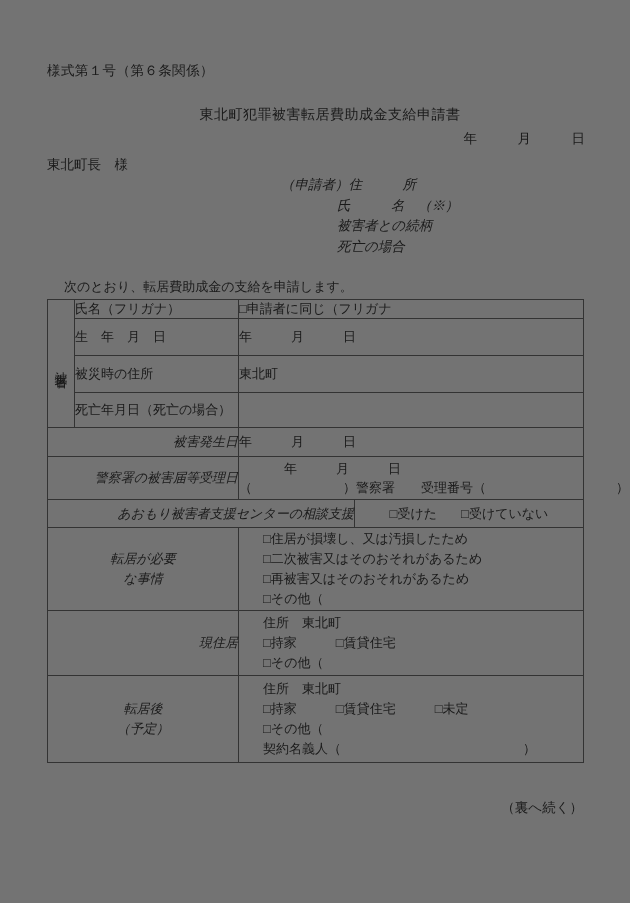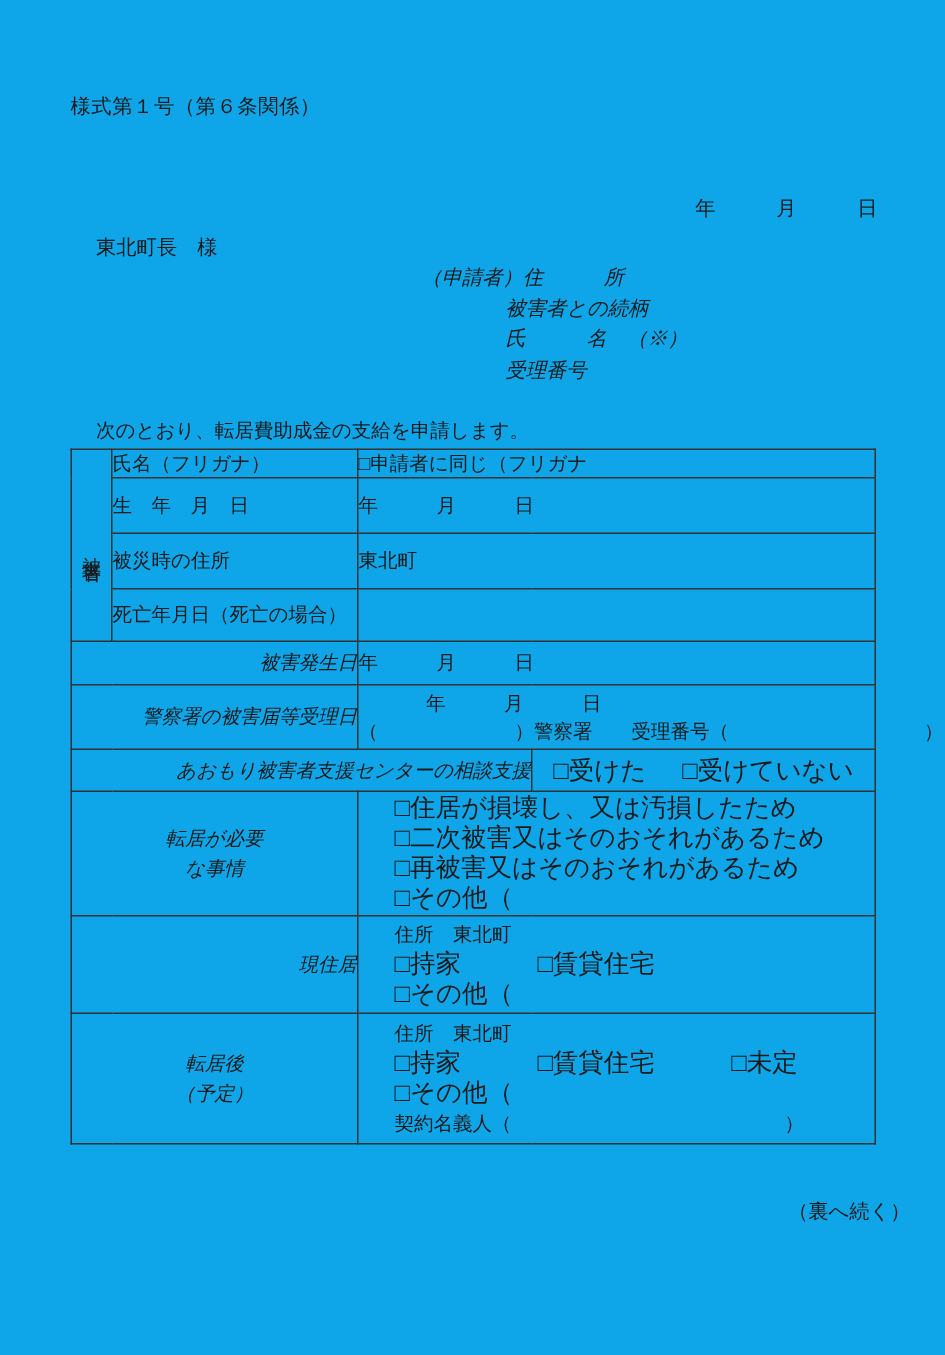--- a/index.html
+++ b/index.html
@@ -11,21 +11,21 @@
     width: 630px;
     height: 903px;
     position: relative;
     font-family: "Liberation Serif", "DejaVu Serif", serif;
     color: #1a1a1a;
     overflow: hidden;
   }
   .page {
     position: absolute;
     inset: 0;
-    background: #0ea5e9;
+    background: #737373;
   }
 
   
   .form-no {
     position: absolute;
     left: 47px;
     top: 62px;
     font-size: 13.5px;
     letter-spacing: 0.4px;
     white-space: pre;
@@ -50,21 +50,20 @@
     box-sizing: border-box;
     font-size: 13.5px;
     white-space: pre;
   }
   .addressee {
     position: absolute;
     left: 47px;
     top: 156px;
     font-size: 13.5px;
     white-space: pre;
-    margin-left: 17px;
   }
 
   .applicant-block {
     position: absolute;
     left: 281px;
     top: 175px;
     font-size: 13.5px;
     line-height: 20.5px;
   }
   .applicant-block .row {
@@ -168,55 +167,56 @@
     text-align: center;
     line-height: 20px;
     font-size: 13px;
     font-style: italic;
   }
   .label-stack .ln {
     display: block;
     white-space: pre;
   }
   .cbox {
-    font-size: 17px;
+    font-size: 13px;
   }
   .fill {
     display: inline-block;
   }
 
   .footer-note {
     position: absolute;
     left: 0;
     top: 799px;
     width: 630px;
     text-align: right;
-    padding-right: 23px;
+    padding-right: 47px;
     box-sizing: border-box;
     font-size: 13.5px;
     white-space: pre;
   }
 </style>
 </head>
 <body>
 
 <div class="page">
 
   <div class="form-no">様式第１号（第６条関係）</div>
 
+  <div class="doc-title">東北町犯罪被害転居費助成金支給申請書</div>
 
   <div class="date-line">年　　　月　　　日</div>
 
   <div class="addressee">東北町長　様</div>
 
   <div class="applicant-block">
     <div class="row"><span class="lead">（申請者）</span><span>住　　　所</span></div>
+    <div class="row"><span class="indent"></span><span>氏　　　名　（※）</span></div>
     <div class="row"><span class="indent"></span><span>被害者との続柄</span></div>
-    <div class="row"><span class="indent"></span><span>氏　　　名　（※）</span></div>
-    <div class="row"><span class="indent"></span><span>受理番号</span></div>
+    <div class="row"><span class="indent"></span><span>死亡の場合</span></div>
   </div>
 
   <div class="intro">次のとおり、転居費助成金の支給を申請します。</div>
 
   <table class="form-table">
     <colgroup>
       <col style="width:27px">
       <col style="width:164px">
       <col style="width:116px">
       <col style="width:229px">

